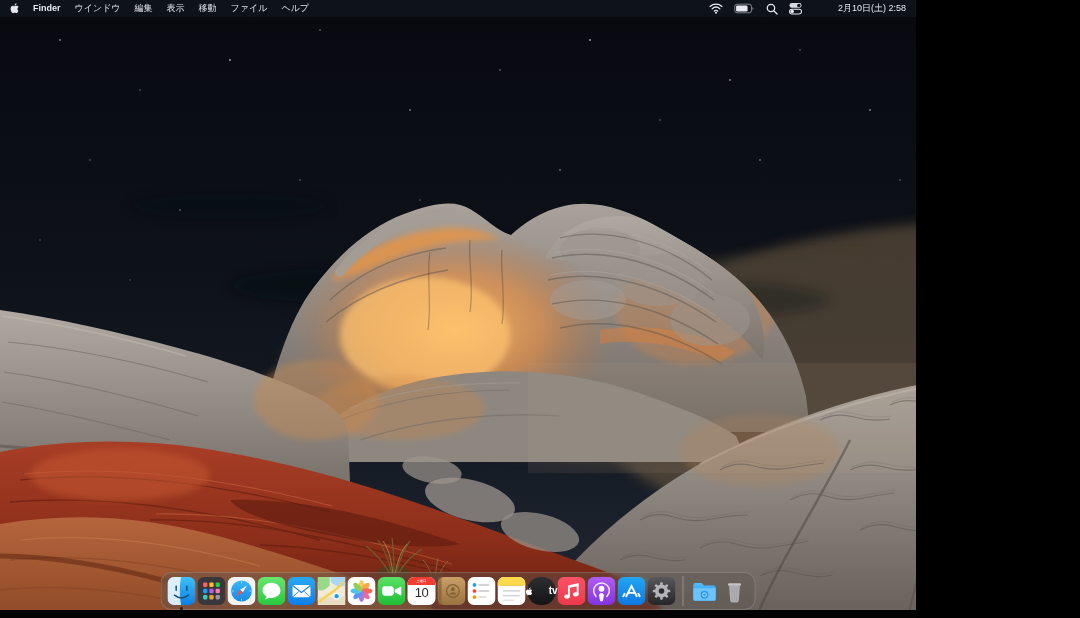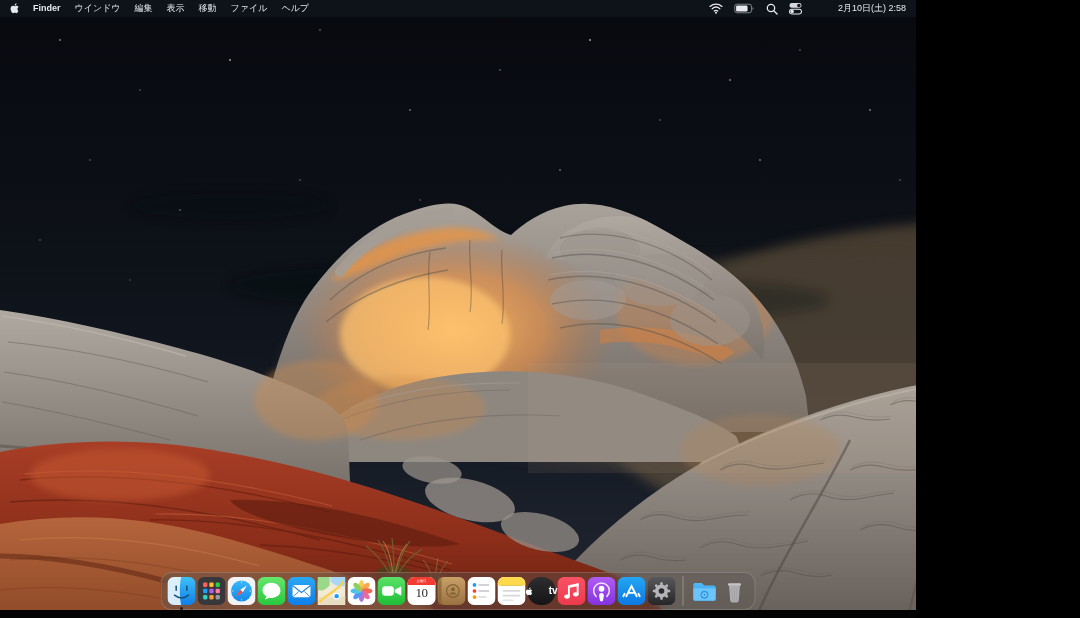--- a/index.html
+++ b/index.html
@@ -42,21 +42,21 @@
   .tile.running::after {
     content:""; position:absolute; left:50%; bottom:-4.5px; transform:translateX(-50%);
     width:3px; height:3px; border-radius:50%; background:#1d1d1f;
   }
   .dock-sep { width:1px; height:30px; background:rgba(255,255,255,0.3); margin:0 5px; flex:0 0 auto; }
 
   
   .cal { background:#ffffff; overflow:hidden; display:flex; flex-direction:column; }
   .cal-band { height:8px; background:#f23b31; color:#fff; font-size:3.2px; line-height:8px; text-align:center; letter-spacing:.2px; }
   .cal-day  { flex:1; display:flex; align-items:center; justify-content:center;
-              font-size:13px; color:#2b2b2e; font-weight:400; letter-spacing:-.5px; padding-bottom:15px;font-family:Liberation Serif, serif; }
+              font-size:13px; color:#2b2b2e; font-weight:400; letter-spacing:-.5px; padding-bottom:15px; }
 
   
   .tv { background:linear-gradient(180deg,#2e2e31,#141416); display:flex; align-items:center; justify-content:center; gap:16px;border-radius:13px; }
   .tv .tv-apple svg { position:static; width:7px; height:9px; display:block; }
   .tv-label { color:#fff; font-size:10px; font-weight:bold; line-height:1; letter-spacing:-.3px; }
 
   .bottom-bar { position:absolute; left:0; right:0; bottom:0; height:8px; background:#030303; z-index:40; }
 </style>
 </head>
 <body>

